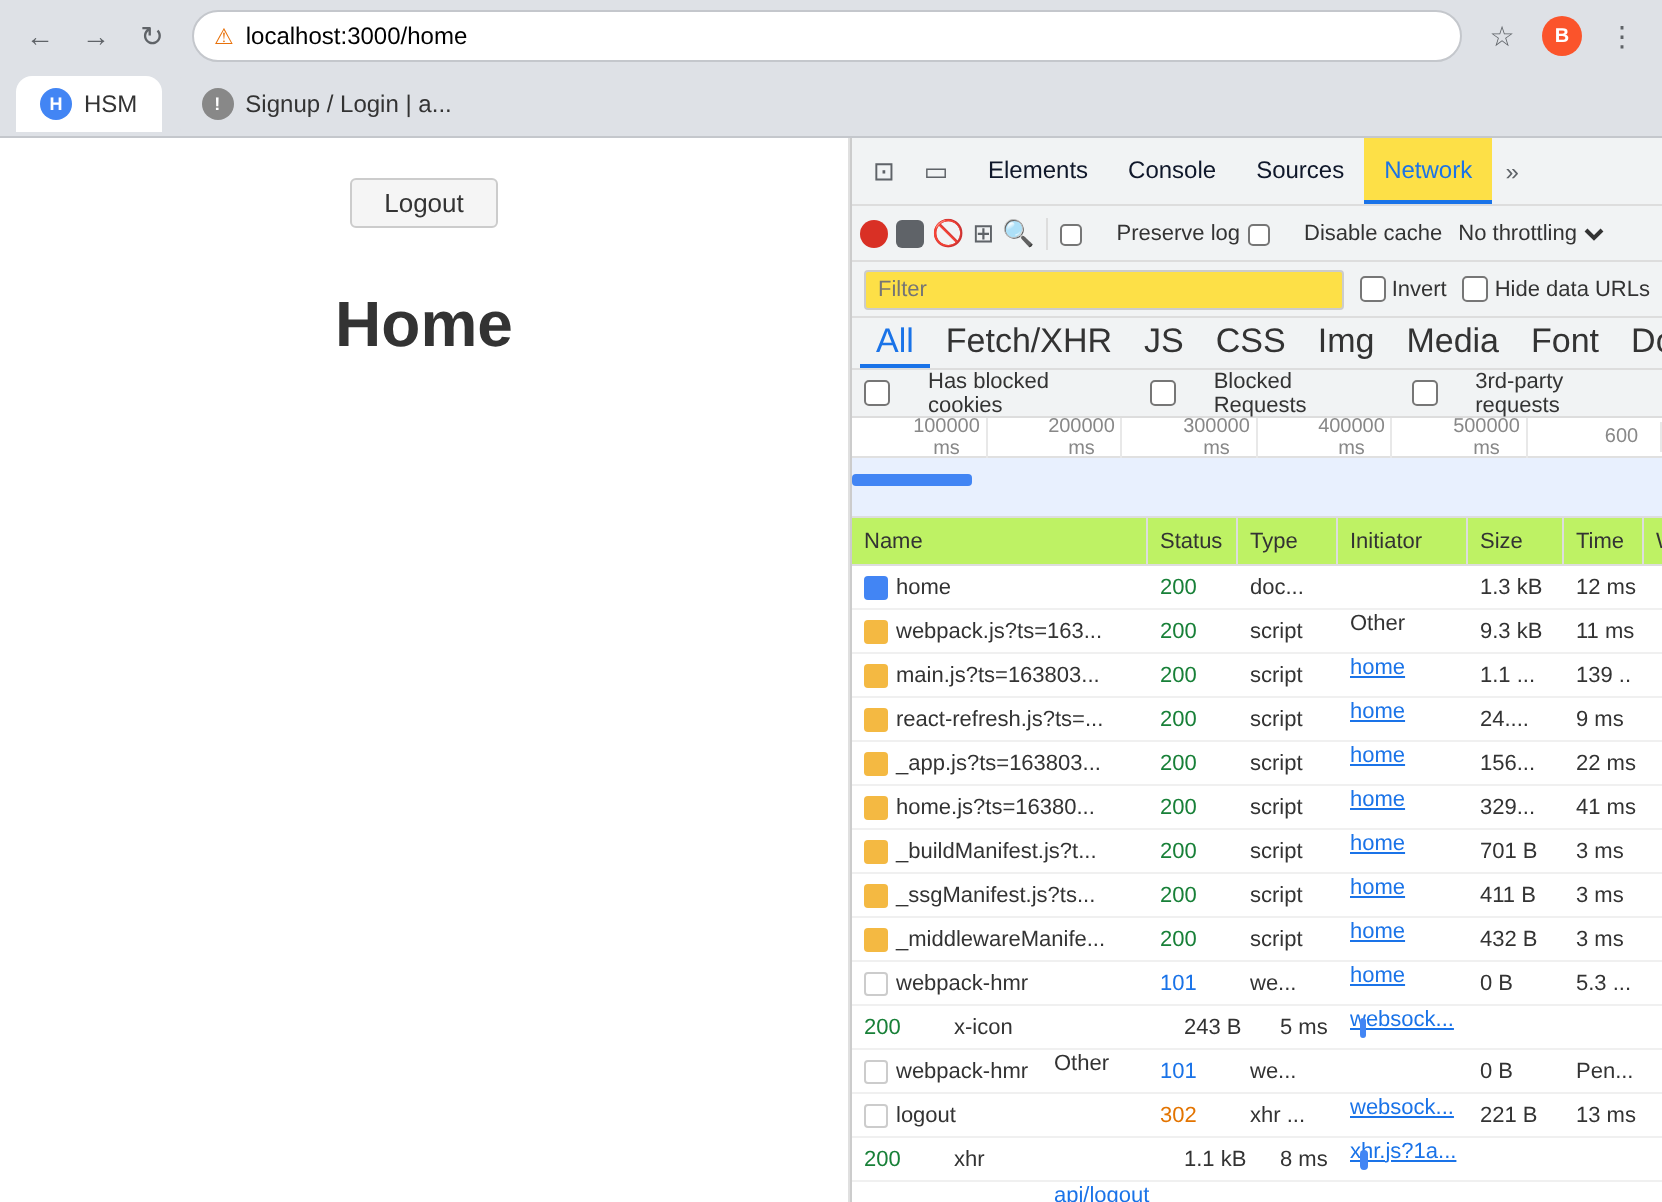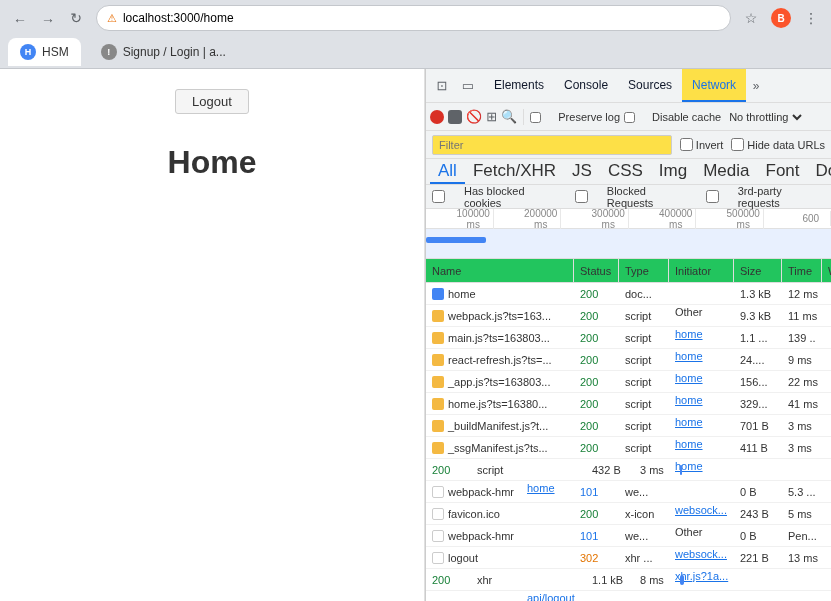--- a/index.html
+++ b/index.html
@@ -70,21 +70,21 @@
     .extra-filter { display: flex; align-items: center; height: 24px; background: #f1f3f4; border-bottom: 1px solid #ddd; padding: 0 6px; gap: 12px; }
     .extra-check { display: flex; align-items: center; gap: 19px; font-size: 11px; color: #333; }
 
     
     .timeline-bar { height: 50px; background: #fff; border-bottom: 1px solid #ddd; position: relative; overflow: hidden; }
     .timeline-header { display: flex; align-items: center; height: 20px; border-bottom: 1px solid #e0e0e0; }
     .timeline-tick { flex: 1; text-align: center; font-size: 10px; color: #888; border-right: 1px solid #e8e8e8; padding: 2px 0; margin-left: 28px; }
 
     
     .network-table { flex: 1; overflow-y: auto; overflow-x: hidden; }
-    .table-header { display: flex; align-items: center; height: 24px; background: #22c55e; border-bottom: 1px solid #ddd; position: sticky; top: 0; z-index: 1; }
+    .table-header { display: flex; align-items: center; height: 24px; background: #bef264; border-bottom: 1px solid #ddd; position: sticky; top: 0; z-index: 1; }
     .th { font-size: 11px; color: #333; padding: 0 6px; font-weight: 500; white-space: nowrap; overflow: hidden; text-overflow: ellipsis; border-right: 1px solid #ddd; height: 100%; display: flex; align-items: center; }
     .th-name { width: 148px; flex-shrink: 0; }
     .th-status { width: 45px; flex-shrink: 0; }
     .th-type { width: 50px; flex-shrink: 0; }
     .th-initiator { width: 65px; flex-shrink: 0; }
     .th-size { width: 48px; flex-shrink: 0; }
     .th-time { width: 40px; flex-shrink: 0; }
     .th-waterfall { flex: 1; }
 
     .table-row { display: flex; align-items: center; height: 22px; border-bottom: 1px solid #f0f0f0; cursor: pointer; }
@@ -379,20 +379,24 @@
     <div class="td td-initiator">
               <span class="link-text">home</span>
             </div>
     <div class="td td-size">411 B</div>
     <div class="td td-time">3 ms</div>
     <div class="td td-waterfall">
       <div class="waterfall-bar" style="width:2px; background:#4285f4;"></div>
     </div>
   </div>
           <div class="table-row">
+    <div class="td td-name">
+      <div class="row-icon orange"></div>
+      <span>_middlewareManife...</span>
+    </div>
     <div class="td td-status status-200">200</div>
     <div class="td td-type">script</div>
     <div class="td td-initiator">
               <span class="link-text">home</span>
             </div>
     <div class="td td-size">432 B</div>
     <div class="td td-time">3 ms</div>
     <div class="td td-waterfall">
       <div class="waterfall-bar" style="width:2px; background:#4285f4;"></div>
     </div>
@@ -407,24 +411,20 @@
     <div class="td td-initiator">
               <span class="link-text">websock...</span>
             </div>
     <div class="td td-size">0 B</div>
     <div class="td td-time">5.3 ...</div>
     <div class="td td-waterfall">
       <div class="waterfall-bar" style="width:2.5px; background:#4285f4;"></div>
     </div>
   </div>
           <div class="table-row">
-    <div class="td td-name">
-      <div class="row-icon white"></div>
-      <span>favicon.ico</span>
-    </div>
     <div class="td td-status status-200">200</div>
     <div class="td td-type">x-icon</div>
     <div class="td td-initiator">Other</div>
     <div class="td td-size">243 B</div>
     <div class="td td-time">5 ms</div>
     <div class="td td-waterfall">
       <div class="waterfall-bar" style="width:2.5px; background:#4285f4;"></div>
     </div>
   </div>
           <div class="table-row">

